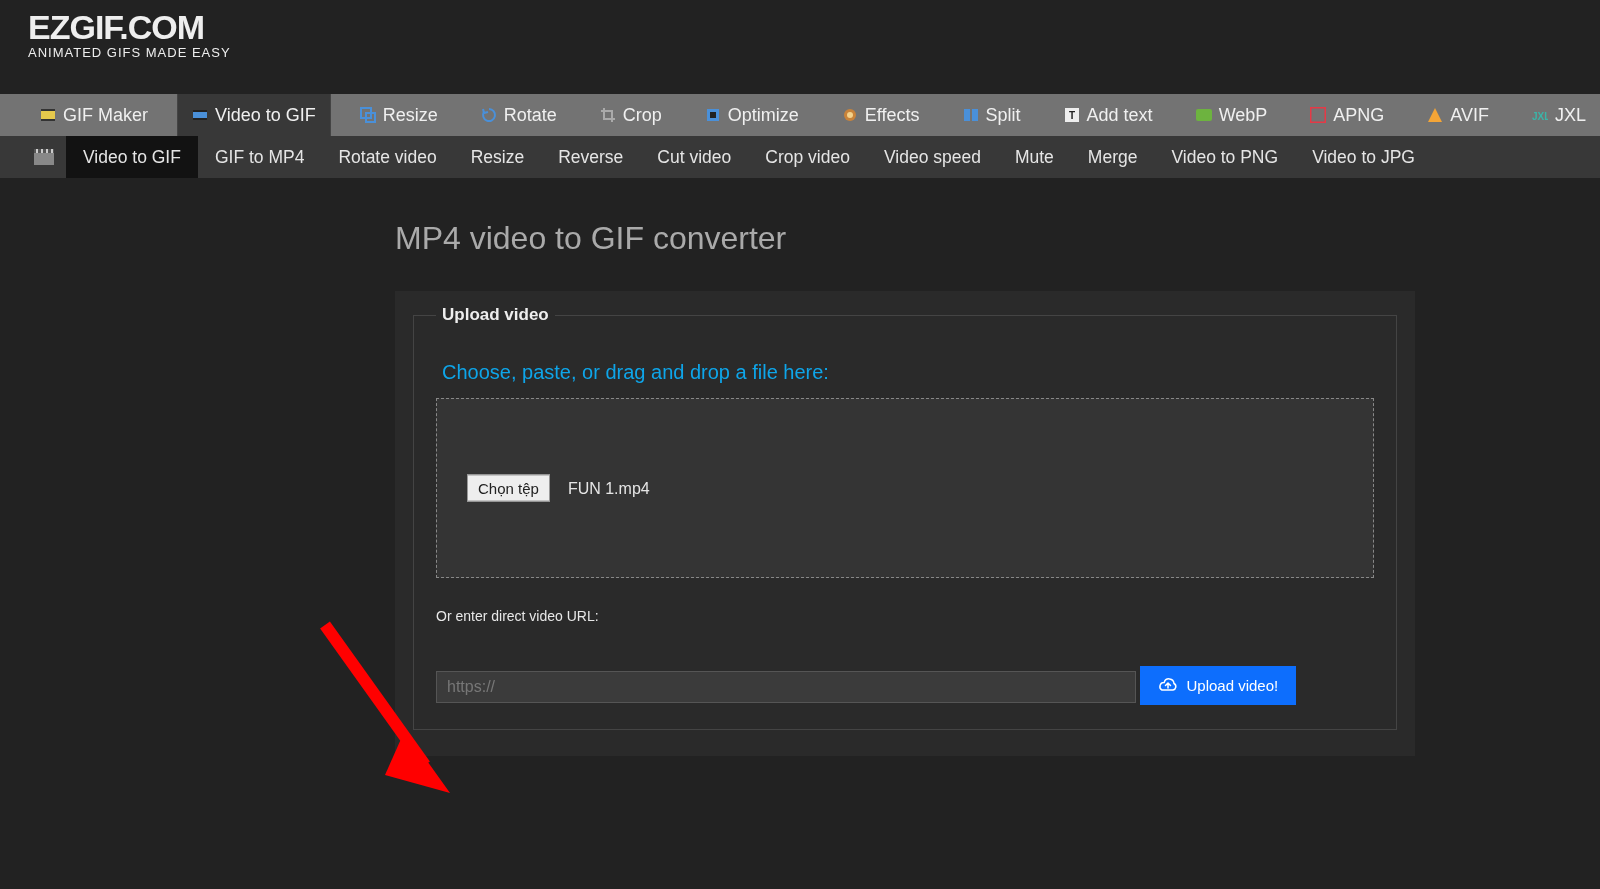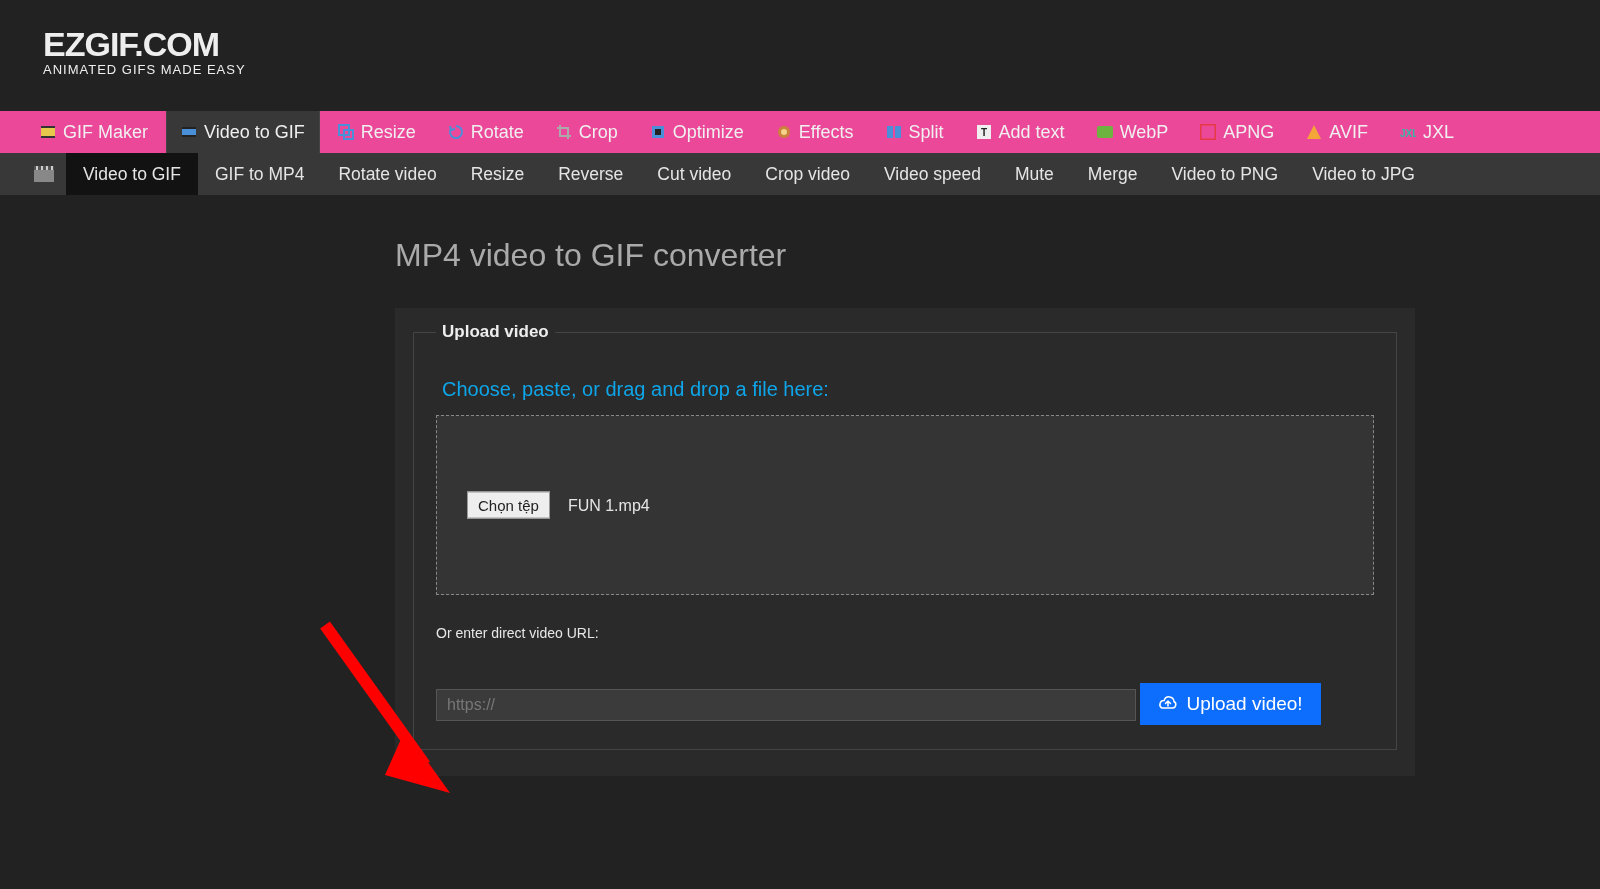--- a/index.html
+++ b/index.html
@@ -7,46 +7,45 @@
     background: #222;
     color: #ddd;
     font-family: "Segoe UI", Arial, sans-serif;
     font-size: 16px;
     width: 1600px;
     height: 889px;
     overflow: hidden;
     position: relative;
   }
   .header {
-    padding: 25px 0 0 28px;
-    margin-left: 15px;
+    padding: 8px 0 0 28px;
   }
   .logo-main {
     font-family: "Arial Black", Arial, sans-serif;
     font-size: 34px;
     color: #eee;
     letter-spacing: -1px;
     font-weight: 900;
     font-stretch: condensed;
   }
   .logo-sub {
     font-family: Arial, sans-serif;
     font-size: 13px;
     color: #eee;
     letter-spacing: 1px;
     margin-top: -2px;
   }
   .nav-primary {
     display: flex;
     align-items: center;
-    background: #ec4899;
+    background: #737373;
     margin-top: 34px;
     padding: 0 0 0 26px;
     height: 42px;
-    gap: 4px;
+    gap: 15px;
   }
   .nav-primary .item {
     display: flex;
     align-items: center;
     gap: 7px;
     padding: 0 14px;
     height: 100%;
     color: #f0f0f0;
     font-size: 18px;
     cursor: pointer;
@@ -170,21 +169,21 @@
     line-height: 1.5;
   }
   .upload-btn {
     display: inline-flex;
     align-items: center;
     gap: 8px;
     background: #0d6efd;
     color: #fff;
     border: none;
     padding: 10px 18px;
-    font-size: 19px;
+    font-size: 15px;
     margin-top: 36px;
     cursor: pointer;
     font-family: inherit;
   }
   .arrow-overlay {
     position: absolute;
     left: 310px;
     top: 615px;
     width: 150px;
     height: 190px;

